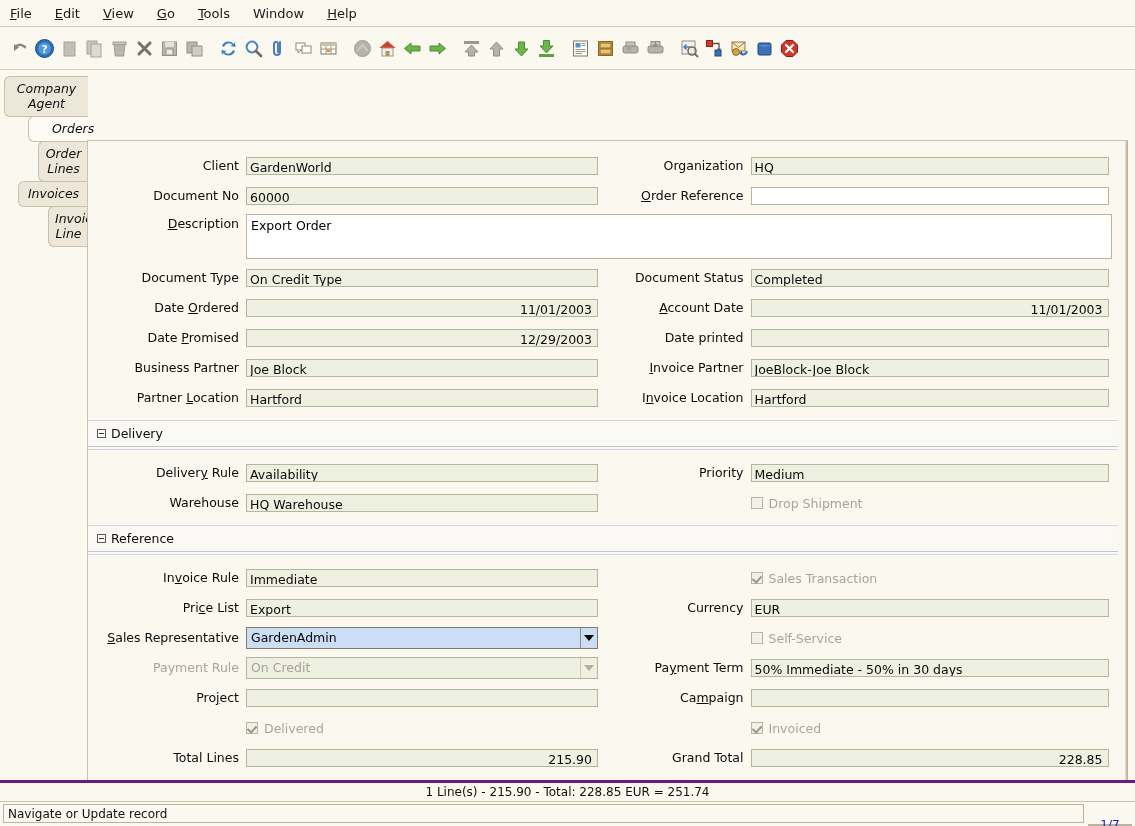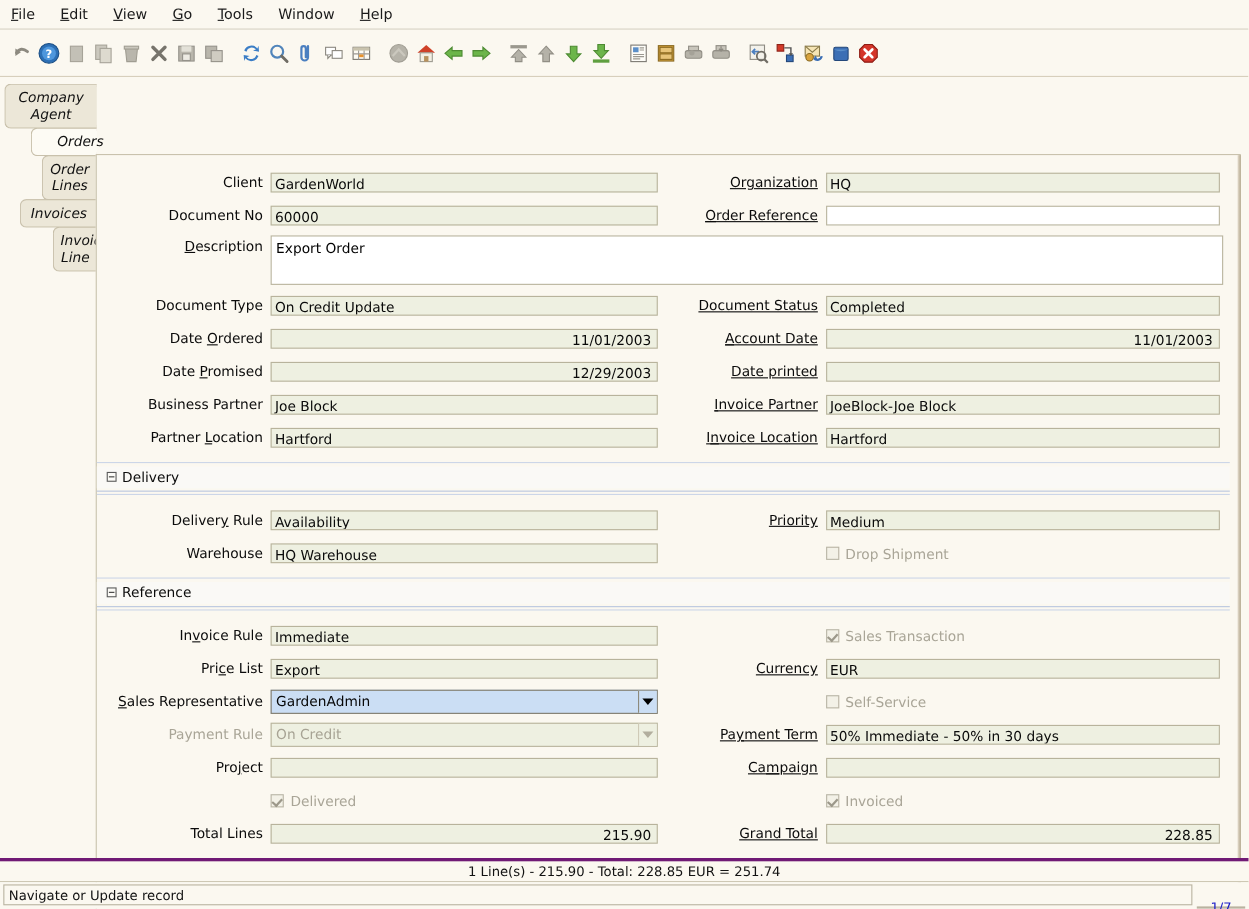--- a/index.html
+++ b/index.html
@@ -123,21 +123,21 @@
     text-align: right;
     font-size: 12.5px;
     color: #0b0b0b;
     padding-right: 7px;
     white-space: nowrap;
     line-height: 16px;
   }
   .lbl.dis { color: #a9a597; }
   .lbl u { text-decoration: underline; }
   .labelL { width: 158px; }
-  .labelR { width: 148px; text-decoration: underline; }
+  .labelR { width: 148px; }
 
   .fld {
     height: 18px;
     background: #eef0e1;
     border: 1px solid #b8b39c;
     font-size: 12.5px;
     color: #0a0a0a;
     padding: 0 3px;
     line-height: 19px;
     white-space: nowrap;
@@ -560,21 +560,21 @@
       <div class="row" style="height:52px">
         <div class="col" style="height:52px;align-items:flex-start;padding-top:5px">
           <div class="lbl labelL"><u>D</u>escription</div>
         </div>
         <div class="desc-box fwFull" style="width:866px;margin-top:3px">Export Order</div>
       </div>
 
       <div class="row">
         <div class="col colL">
           <div class="lbl labelL">Document Type</div>
-          <div class="fld fw352">On Credit Update</div>
+          <div class="fld fw352">On Credit Type</div>
         </div>
         <div class="col colR">
           <div class="lbl labelR">Document Status</div>
           <div class="fld fw358">Completed</div>
         </div>
       </div>
 
       <div class="row">
         <div class="col colL">
           <div class="lbl labelL">Date <u>O</u>rdered</div>

